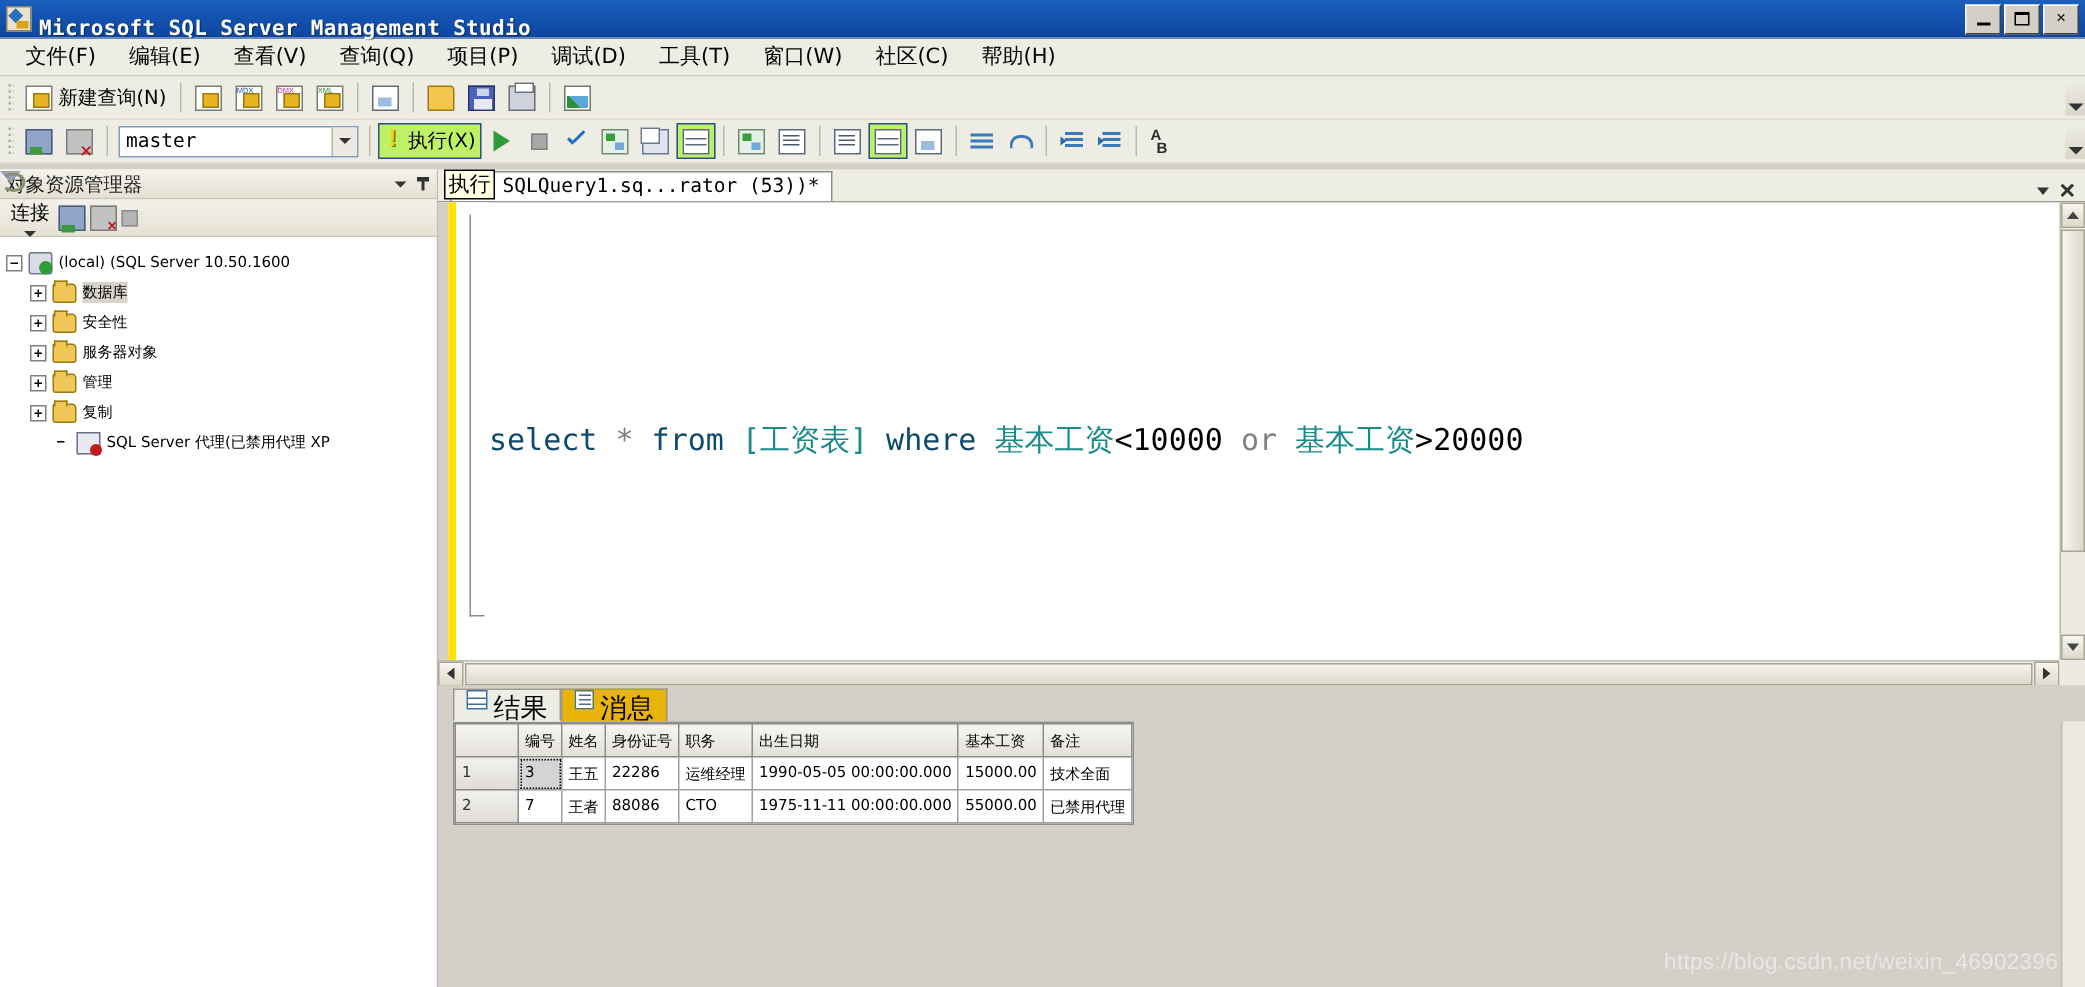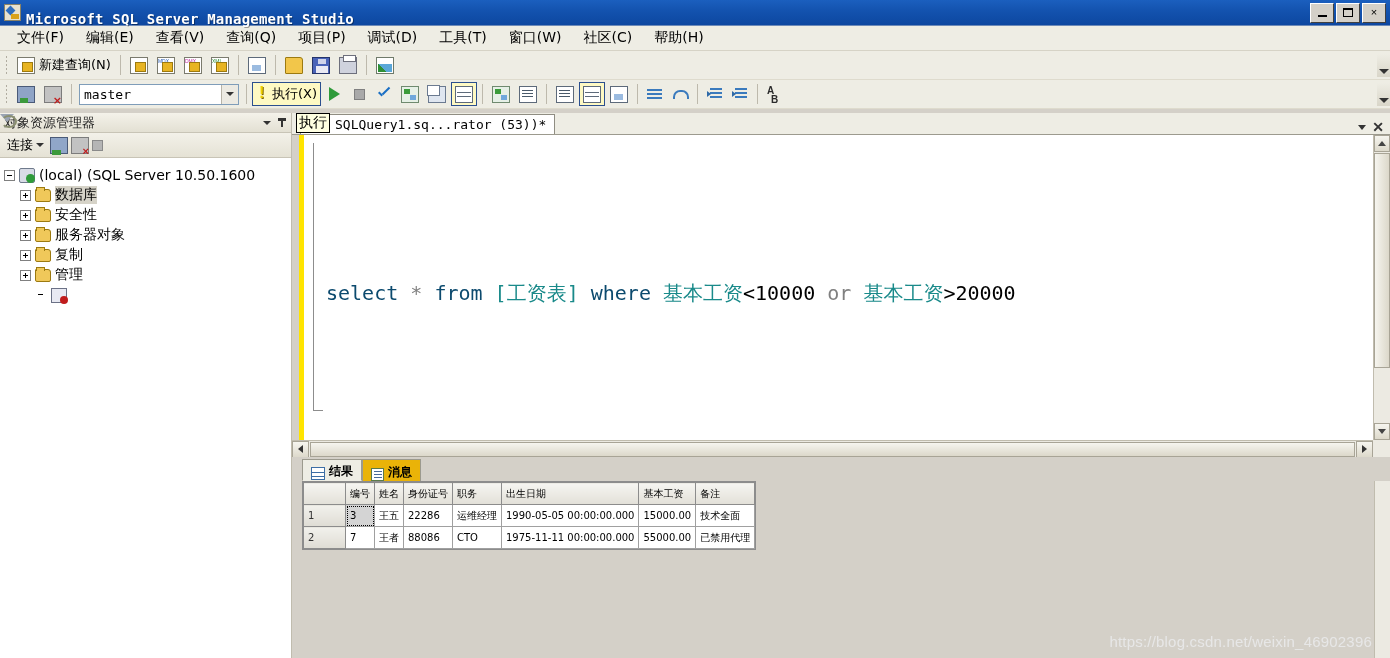--- a/index.html
+++ b/index.html
@@ -77,21 +77,21 @@
     width: 4px; height: 20px; margin: 0 3px; flex: none;
     background-image: radial-gradient(circle, #b0aca0 1px, transparent 1px);
     background-size: 3px 4px;
   }
   .tb-sep { width: 1px; height: 20px; background: #bdb9ac; margin: 0 4px; flex:none; }
   .tb-btn {
     height: 24px; min-width: 24px; display: flex; align-items: center;
     justify-content: center; gap: 4px; padding: 0 3px; border: 1px solid transparent;
     font-size: 13px; font-family: "DejaVu Sans", sans-serif; color: #000; white-space: nowrap;
   }
-  .tb-btn.framed { border: 1px solid #2b4f8e; background: #fef9c3; }
+  .tb-btn.framed { border: 1px solid #2b4f8e; background: #bef264; }
 
   
   .ic { width: 18px; height: 17px; position: relative; flex: none; display:inline-block; }
   .ic-doc { background:#fff; border:1px solid #7b7b6e; }
   .ic-doc::after{content:"";position:absolute;right:1px;bottom:1px;width:9px;height:8px;background:#e8b422;border:1px solid #9c7a10;}
   .ic-doc.mdx::before{content:"MDX";position:absolute;left:0;top:0;font-size:5px;color:#2c5fb5;font-family:"Liberation Sans",sans-serif;}
   .ic-doc.dmx::before{content:"DMX";position:absolute;left:0;top:0;font-size:5px;color:#c030a0;font-family:"Liberation Sans",sans-serif;}
   .ic-doc.xmla::before{content:"XML";position:absolute;left:0;top:0;font-size:5px;color:#2f8f35;font-family:"Liberation Sans",sans-serif;}
   .ic-folder { background:#f2c64a; border:1px solid #9c7a10; border-radius:1px 3px 1px 1px; }
   .ic-save { background:#4a63b8; border:1px solid #25346b; }
@@ -177,24 +177,24 @@
   .oe-title { font-size: 13px; color: #222; font-family: "DejaVu Sans", sans-serif; flex:1 1 auto; white-space:nowrap;}
   .oe-hbtn { width: 15px; height: 15px; display:flex;align-items:center;justify-content:center;color:#333;font-size:11px;font-family:"Liberation Sans",sans-serif;}
   .oe-hbtn .cdn { width:0;height:0;border-left:4px solid transparent;border-right:4px solid transparent;border-top:4px solid #333;}
   .oe-hbtn .pin { width:2px;height:9px;background:#333;position:relative;}
   .oe-hbtn .pin::before{content:"";position:absolute;left:-3px;top:0;width:8px;height:3px;background:#333;}
   .oe-toolbar {
     height: 25px; background: linear-gradient(to bottom,#f3f1e9,#e5e2d5);
     display: flex; align-items: center; gap: 3px; padding: 0 4px;
     border-bottom: 1px solid #c8c4b6;
   }
-  .oe-connect { font-size: 13px; color:#000; font-family:"DejaVu Sans",sans-serif; display:flex;align-items:center;gap:3px;padding:1px 3px;}
+  .oe-connect { font-size: 13px; color:#000; font-family:"DejaVu Sans",sans-serif; display:flex;align-items:center;gap:3px;padding:1px 3px;flex-direction:column;}
   .oe-connect .cdn{width:0;height:0;border-left:4px solid transparent;border-right:4px solid transparent;border-top:4px solid #333;}
   .oe-tree { position:absolute; left:0; right:0; top:46px; bottom:0; background:#fff; padding: 6px 0 0 4px; overflow:hidden;}
-  .tnode { display:flex; align-items:center; height:20px; font-size:14px; color:#000;
+  .tnode { display:flex; align-items:center; height:20px; font-size:10px; color:#000;
            font-family:"DejaVu Sans", sans-serif; white-space:nowrap; }
   .tnode.lvl1 { padding-left: 0px; }
   .tnode.lvl2 { padding-left: 16px; }
   .tnode.lvl3 { padding-left: 32px; }
   .exp {
     width: 11px; height: 11px; border: 1px solid #808080; background:#fff;
     margin-right: 4px; position: relative; flex:none;
   }
   .exp::before{content:"";position:absolute;left:2px;top:4px;width:5px;height:1px;background:#000;}
   .exp.plus::after{content:"";position:absolute;left:4px;top:2px;width:1px;height:5px;background:#000;}
@@ -269,23 +269,23 @@
            display:flex;align-items:center;justify-content:center; flex:none;}
   .hsbtn .lf{width:0;height:0;border-top:4px solid transparent;border-bottom:4px solid transparent;border-right:5px solid #333;}
   .hsbtn .rt{width:0;height:0;border-top:4px solid transparent;border-bottom:4px solid transparent;border-left:5px solid #333;}
   .hsthumb { flex:1 1 auto; height:15px; background:linear-gradient(to bottom,#f6f5ef,#dcd8ca); border:1px solid #a8a496; margin: 0 1px; }
   .hs-corner { position:absolute; right:0; bottom:0; width:17px; height:17px; background:#eceae2; }
 
   
   .results { position:absolute; left:0; top:344px; right:0; bottom:0; background:#d4d0c8; }
   .res-tabs { height:24px; display:flex; align-items:flex-end; padding-left:10px; gap:0px; }
   .res-tab {
-    height:22px; display:flex; align-items:flex-end; gap:4px; padding: 0 8px;
+    height:22px; display:flex; align-items:flex-start; gap:4px; padding: 0 8px;
     background:#eeede4; border:1px solid #9c9a8e; border-bottom:none;
-    font-size:12px; font-family:"DejaVu Sans",sans-serif; color:#000; white-space:nowrap;font-weight:bold;
+    font-size:18px; font-family:"DejaVu Sans",sans-serif; color:#000; white-space:nowrap;
   }
   .res-tab.active { background:#eeede4; border-bottom: 1px solid #eeede4; position:relative; z-index:2;}
   .res-tab.inactive { background:#eab308; }
   .res-ic-grid { width:14px;height:13px;background:#fff;border:1px solid #3d6ea5;position:relative;flex:none;}
   .res-ic-grid::after{content:"";position:absolute;left:0;top:4px;right:0;height:1px;background:#3d6ea5;box-shadow:0 4px 0 #3d6ea5;}
   .res-ic-msg { width:13px;height:13px;background:#fff;border:1px solid #5a7a4a;position:relative;flex:none;}
   .res-ic-msg::after{content:"";position:absolute;left:2px;top:2px;width:8px;height:1px;background:#4a6a9a;box-shadow:0 3px 0 #4a6a9a,0 6px 0 #4a6a9a;}
 
   .grid-wrap { position:absolute; left:10px; top:24px; background:#fff; border:1px solid #8c8c8c; }
   table.rgrid { border-collapse: collapse; font-family:"DejaVu Sans", sans-serif; font-size:10px; }
@@ -502,30 +502,31 @@
           <span class="lbl">安全性</span>
         </div>
         <div class="tnode lvl2">
           <span class="exp plus"></span>
           <span class="folder-ic"></span>
           <span class="lbl">服务器对象</span>
         </div>
         <div class="tnode lvl2">
           <span class="exp plus"></span>
           <span class="folder-ic"></span>
-          <span class="lbl">复制</span>
+          <span class="lbl">管理</span>
         </div>
         <div class="tnode lvl2">
           <span class="exp plus"></span>
           <span class="folder-ic"></span>
-          <span class="lbl">管理</span>
+          <span class="lbl">复制</span>
         </div>
         <div class="tnode lvl3">
           <span class="exp none"></span>
           <span class="agent-ic"></span>
+          <span class="lbl">SQL Server 代理(已禁用代理 XP</span>
         </div>
       </div>
     </div>
 
     <div class="docarea">
 
       <div class="tabstrip">
         <div class="tab">SQLQuery1.sq...rator (53))*</div>
         <div class="tab-tooltip">执行</div>
         <div class="tabstrip-right">

